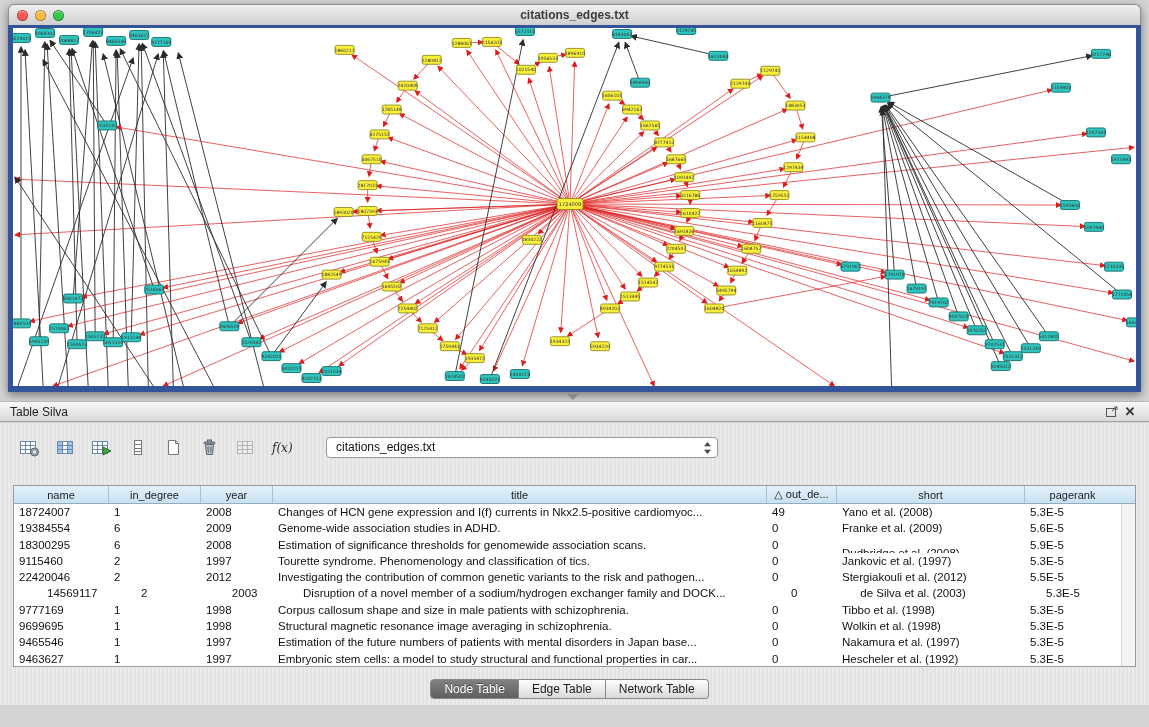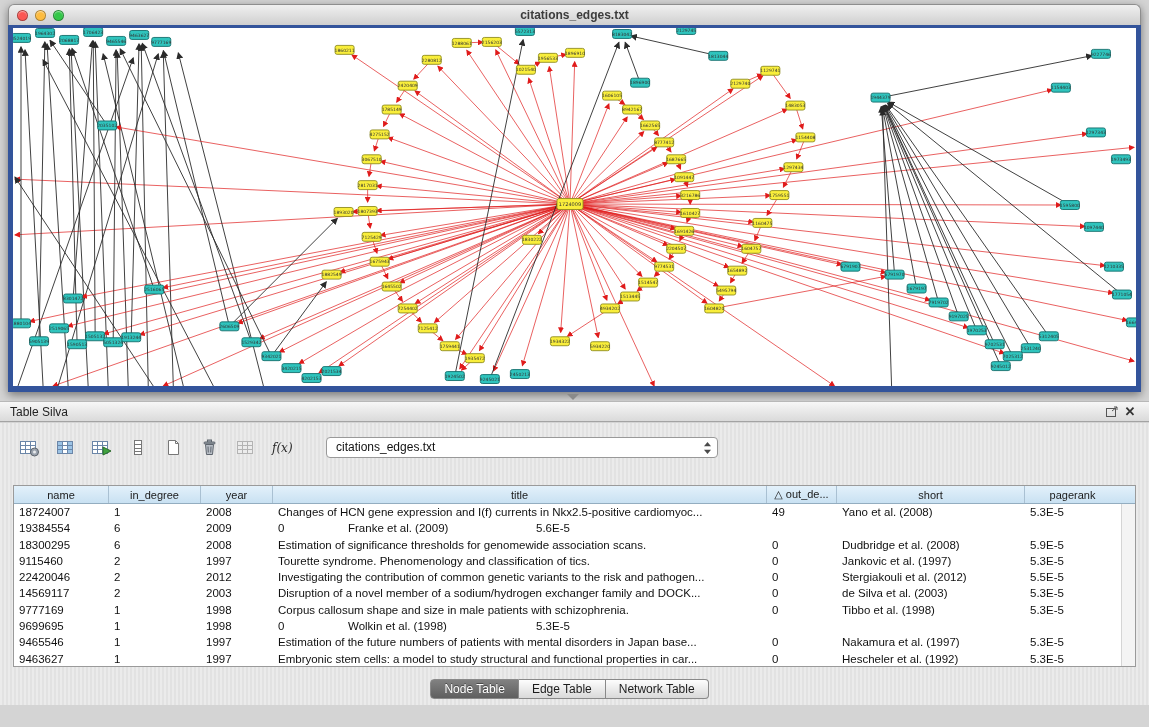--- a/index.html
+++ b/index.html
@@ -813,31 +813,32 @@
             <div class="td" style="width: 72px;">2008</div>
             <div class="td" style="width: 494px;">Changes of HCN gene expression and I(f) currents in Nkx2.5-positive cardiomyoc...</div>
             <div class="td" style="width: 70px;">49</div>
             <div class="td" style="width: 188px;">Yano et al. (2008)</div>
             <div class="td" style="width: 95px;">5.3E-5</div>
           </div>
           <div class="trow">
             <div class="td" style="width: 95px;">19384554</div>
             <div class="td" style="width: 92px;">6</div>
             <div class="td" style="width: 72px;">2009</div>
+            <div class="td" style="width: 494px;">Genome-wide association studies in ADHD.</div>
             <div class="td" style="width: 70px;">0</div>
             <div class="td" style="width: 188px;">Franke et al. (2009)</div>
             <div class="td" style="width: 95px;">5.6E-5</div>
           </div>
           <div class="trow">
             <div class="td" style="width: 95px;">18300295</div>
             <div class="td" style="width: 92px;">6</div>
             <div class="td" style="width: 72px;">2008</div>
             <div class="td" style="width: 494px;">Estimation of significance thresholds for genomewide association scans.</div>
             <div class="td" style="width: 70px;">0</div>
-            <div class="td" style="width: 188px;">Dudbridge et al. (2008)</div>
+            <div class="td" style="width: 188px; margin-top: 8px;">Dudbridge et al. (2008)</div>
             <div class="td" style="width: 95px;">5.9E-5</div>
           </div>
           <div class="trow">
             <div class="td" style="width: 95px;">9115460</div>
             <div class="td" style="width: 92px;">2</div>
             <div class="td" style="width: 72px;">1997</div>
             <div class="td" style="width: 494px;">Tourette syndrome. Phenomenology and classification of tics.</div>
             <div class="td" style="width: 70px;">0</div>
             <div class="td" style="width: 188px;">Jankovic et al. (1997)</div>
             <div class="td" style="width: 95px;">5.3E-5</div>
@@ -845,41 +846,42 @@
           <div class="trow">
             <div class="td" style="width: 95px;">22420046</div>
             <div class="td" style="width: 92px;">2</div>
             <div class="td" style="width: 72px;">2012</div>
             <div class="td" style="width: 494px;">Investigating the contribution of common genetic variants to the risk and pathogen...</div>
             <div class="td" style="width: 70px;">0</div>
             <div class="td" style="width: 188px;">Stergiakouli et al. (2012)</div>
             <div class="td" style="width: 95px;">5.5E-5</div>
           </div>
           <div class="trow">
-            <div class="td" style="width: 95px;">14569117</div>
+            <div class="td" style="width: 95px; margin-left: 28px;">14569117</div>
             <div class="td" style="width: 92px;">2</div>
             <div class="td" style="width: 72px;">2003</div>
             <div class="td" style="width: 494px;">Disruption of a novel member of a sodium/hydrogen exchanger family and DOCK...</div>
             <div class="td" style="width: 70px;">0</div>
             <div class="td" style="width: 188px;">de Silva et al. (2003)</div>
             <div class="td" style="width: 95px;">5.3E-5</div>
           </div>
           <div class="trow">
             <div class="td" style="width: 95px;">9777169</div>
             <div class="td" style="width: 92px;">1</div>
             <div class="td" style="width: 72px;">1998</div>
             <div class="td" style="width: 494px;">Corpus callosum shape and size in male patients with schizophrenia.</div>
             <div class="td" style="width: 70px;">0</div>
             <div class="td" style="width: 188px;">Tibbo et al. (1998)</div>
             <div class="td" style="width: 95px;">5.3E-5</div>
           </div>
           <div class="trow">
             <div class="td" style="width: 95px;">9699695</div>
             <div class="td" style="width: 92px;">1</div>
             <div class="td" style="width: 72px;">1998</div>
+            <div class="td" style="width: 494px;">Structural magnetic resonance image averaging in schizophrenia.</div>
             <div class="td" style="width: 70px;">0</div>
             <div class="td" style="width: 188px;">Wolkin et al. (1998)</div>
             <div class="td" style="width: 95px;">5.3E-5</div>
           </div>
           <div class="trow">
             <div class="td" style="width: 95px;">9465546</div>
             <div class="td" style="width: 92px;">1</div>
             <div class="td" style="width: 72px;">1997</div>
             <div class="td" style="width: 494px;">Estimation of the future numbers of patients with mental disorders in Japan base...</div>
             <div class="td" style="width: 70px;">0</div>

